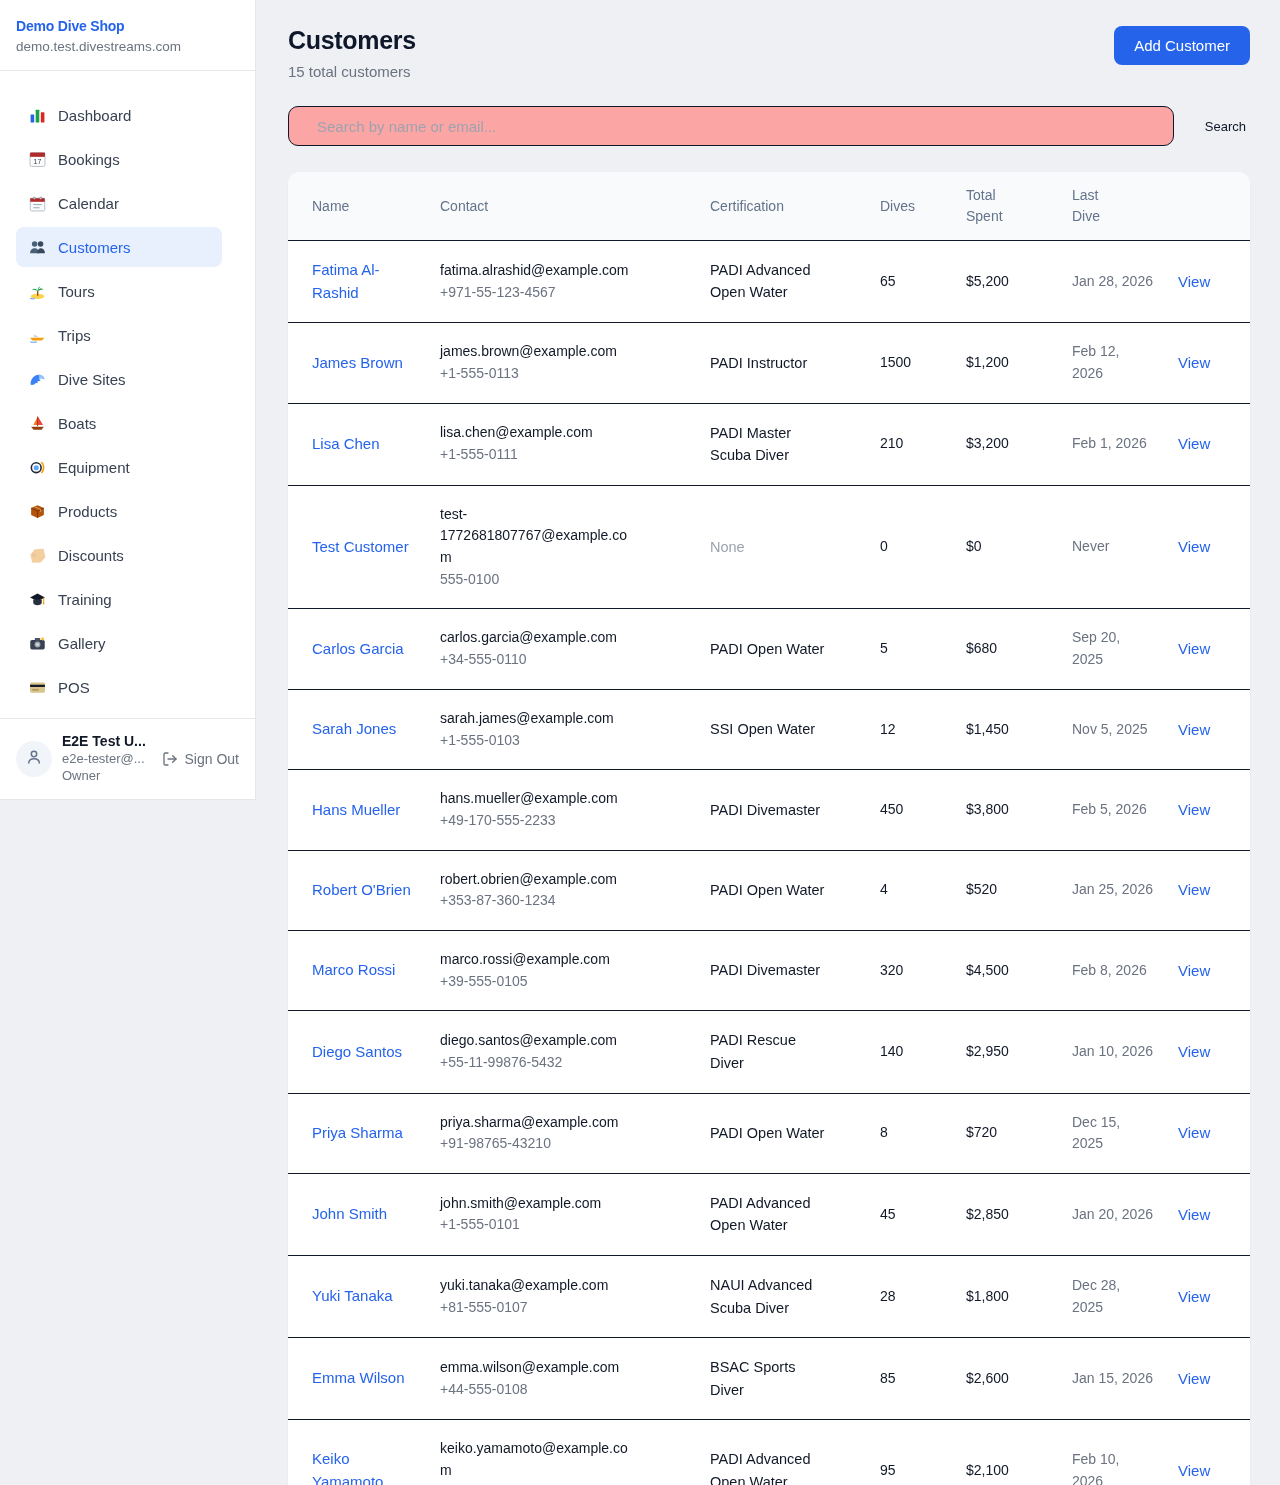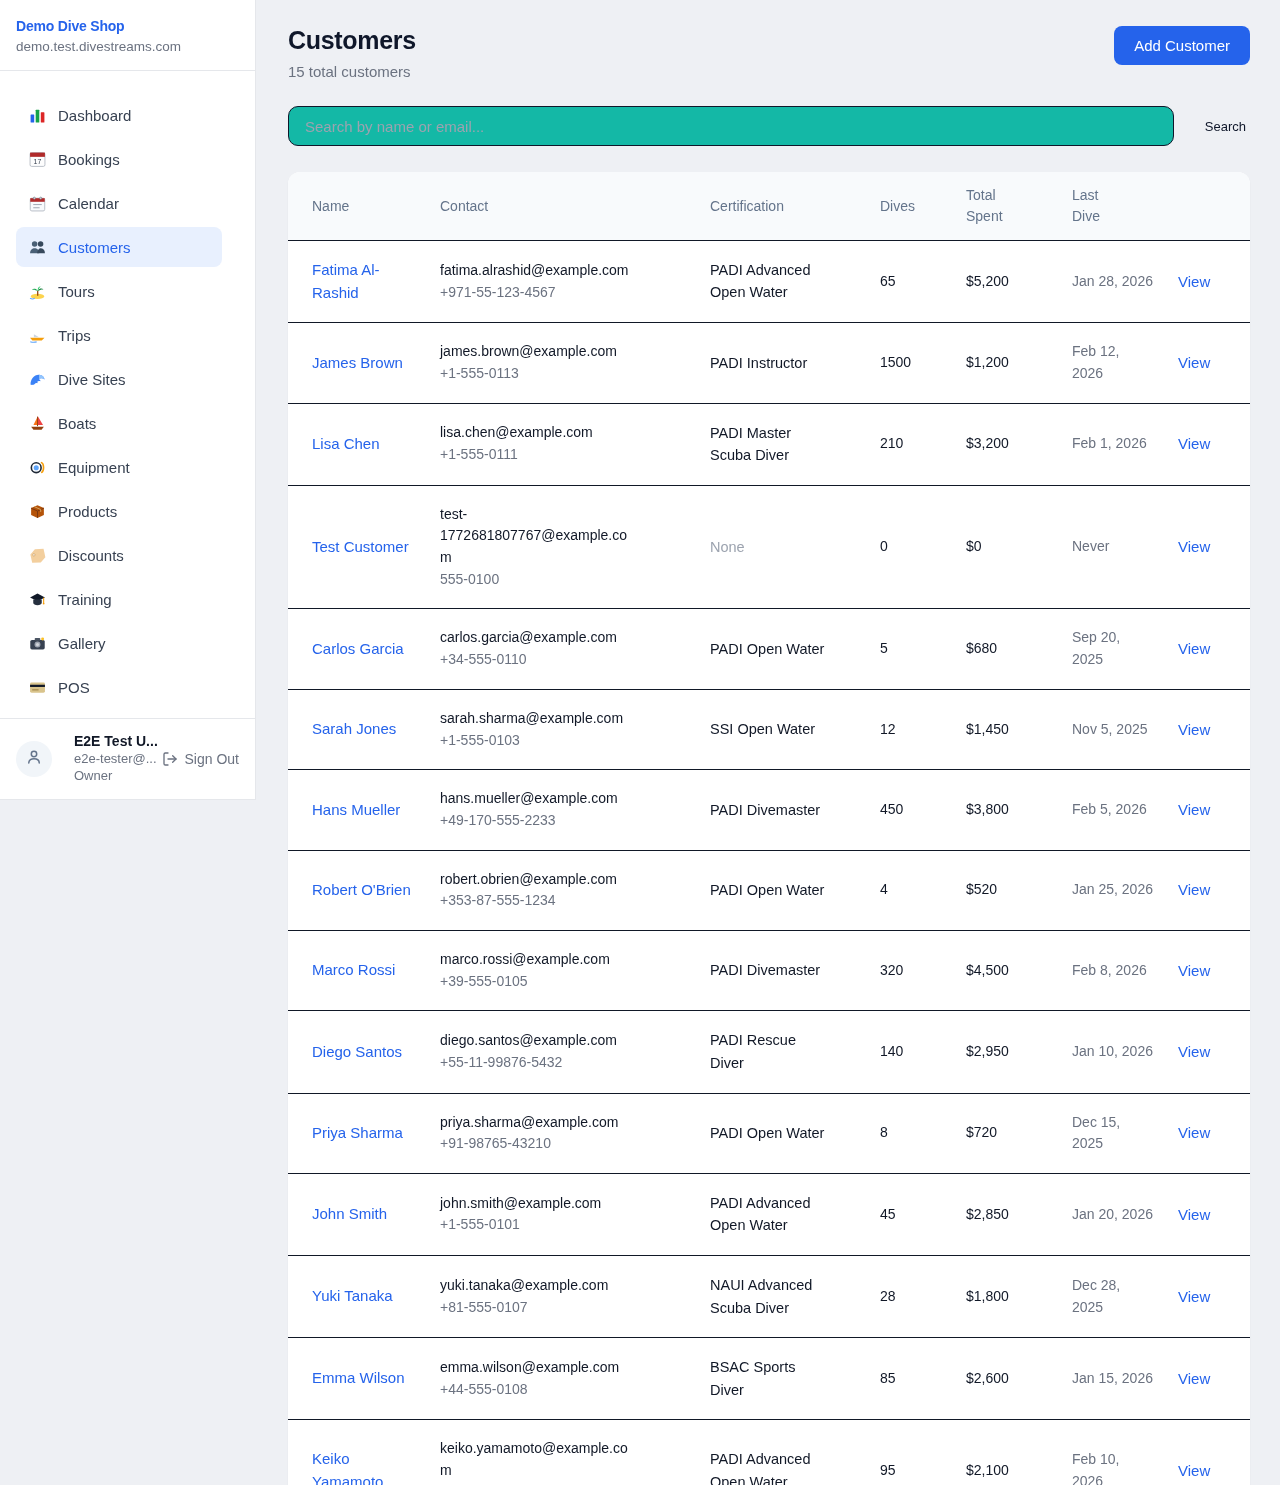--- a/index.html
+++ b/index.html
@@ -28,21 +28,21 @@
     height: 40px; padding: 0 12px; margin-bottom: 4px;
     border-radius: 8px; cursor: pointer;
     font-size: 15px; color: #374151;
   }
   .nav-item.active { background: #e8f0fe; color: #2563eb; font-weight: 500; }
   .nav-icon { width: 18px; height: 18px; display: inline-flex; align-items: center; justify-content: center; flex: none; }
   .nav-icon svg { width: 17px; height: 17px; }
   .sb-user {
     border-top: 1px solid #e5e7eb;
     padding: 14px 16px;
-    display: flex; align-items: center; gap: 22px;
+    display: flex; align-items: center; gap: 10px;
   }
   .avatar {
     width: 36px; height: 36px; border-radius: 50%;
     background: #f1f5f9; flex: none;
     display: flex; align-items: center; justify-content: center;
   }
   .user-info { flex: 1; min-width: 0; }
   .user-name { font-size: 14px; font-weight: 700; color: #111827; margin-bottom: 2px; white-space: nowrap; }
   .user-email, .user-role { font-size: 13px; color: #6b7280; line-height: 1.3; white-space: nowrap; }
   .signout {
@@ -58,22 +58,22 @@
   .btn-primary {
     background: #2563eb; color: #ffffff;
     border: none; border-radius: 8px;
     padding: 11px 20px; font-size: 15px; font-weight: 500;
     font-family: inherit; cursor: pointer;
   }
   .search-row { display: flex; align-items: center; gap: 27px; margin-top: 26px; }
   .search-input {
     flex: 1; height: 40px;
     border: 1.5px solid #0f172a; border-radius: 10px;
-    padding: 0 16px; font-size: 15px; font-family: inherit;
-    color: #111827; background: #14b8a6; outline: none;
+    padding: 0 28px; font-size: 15px; font-family: inherit;
+    color: #111827; background: #fca5a5; outline: none;
   }
   .search-input::placeholder { color: #9ca3af; }
   .search-btn {
     background: none; border: none; cursor: pointer;
     font-family: inherit; font-size: 13px; color: #0f172a; padding: 0 4px;
   }
   
   .card {
     margin-top: 26px; background: #ffffff;
     border-radius: 12px; overflow: hidden;
@@ -420,21 +420,21 @@
     <td>5</td>
     <td>$680</td>
     <td class="td-last">Sep 20, 2025</td>
     <td><a class="view-link">View</a></td>
   </tr>
 
   <tr>
     <td class="first"><a class="name-link">Sarah Jones</a></td>
     <td>
               <div class="contact-wrap">
-      <div class="email">sarah.sharma@example.com</div>
+      <div class="email">sarah.james@example.com</div>
       <div class="phone">+1-555-0103</div>
     </div>
             </td>
     <td><span class="cert">SSI Open Water</span></td>
     <td>12</td>
     <td>$1,450</td>
     <td class="td-last">Nov 5, 2025</td>
     <td><a class="view-link">View</a></td>
   </tr>
 
@@ -451,21 +451,21 @@
     <td>$3,800</td>
     <td class="td-last">Feb 5, 2026</td>
     <td><a class="view-link">View</a></td>
   </tr>
 
   <tr>
     <td class="first"><a class="name-link">Robert O'Brien</a></td>
     <td>
               <div class="contact-wrap">
       <div class="email">robert.obrien@example.com</div>
-      <div class="phone">+353-87-555-1234</div>
+      <div class="phone">+353-87-360-1234</div>
     </div>
             </td>
     <td><span class="cert">PADI Open Water</span></td>
     <td>4</td>
     <td>$520</td>
     <td class="td-last">Jan 25, 2026</td>
     <td><a class="view-link">View</a></td>
   </tr>
 
   <tr>

